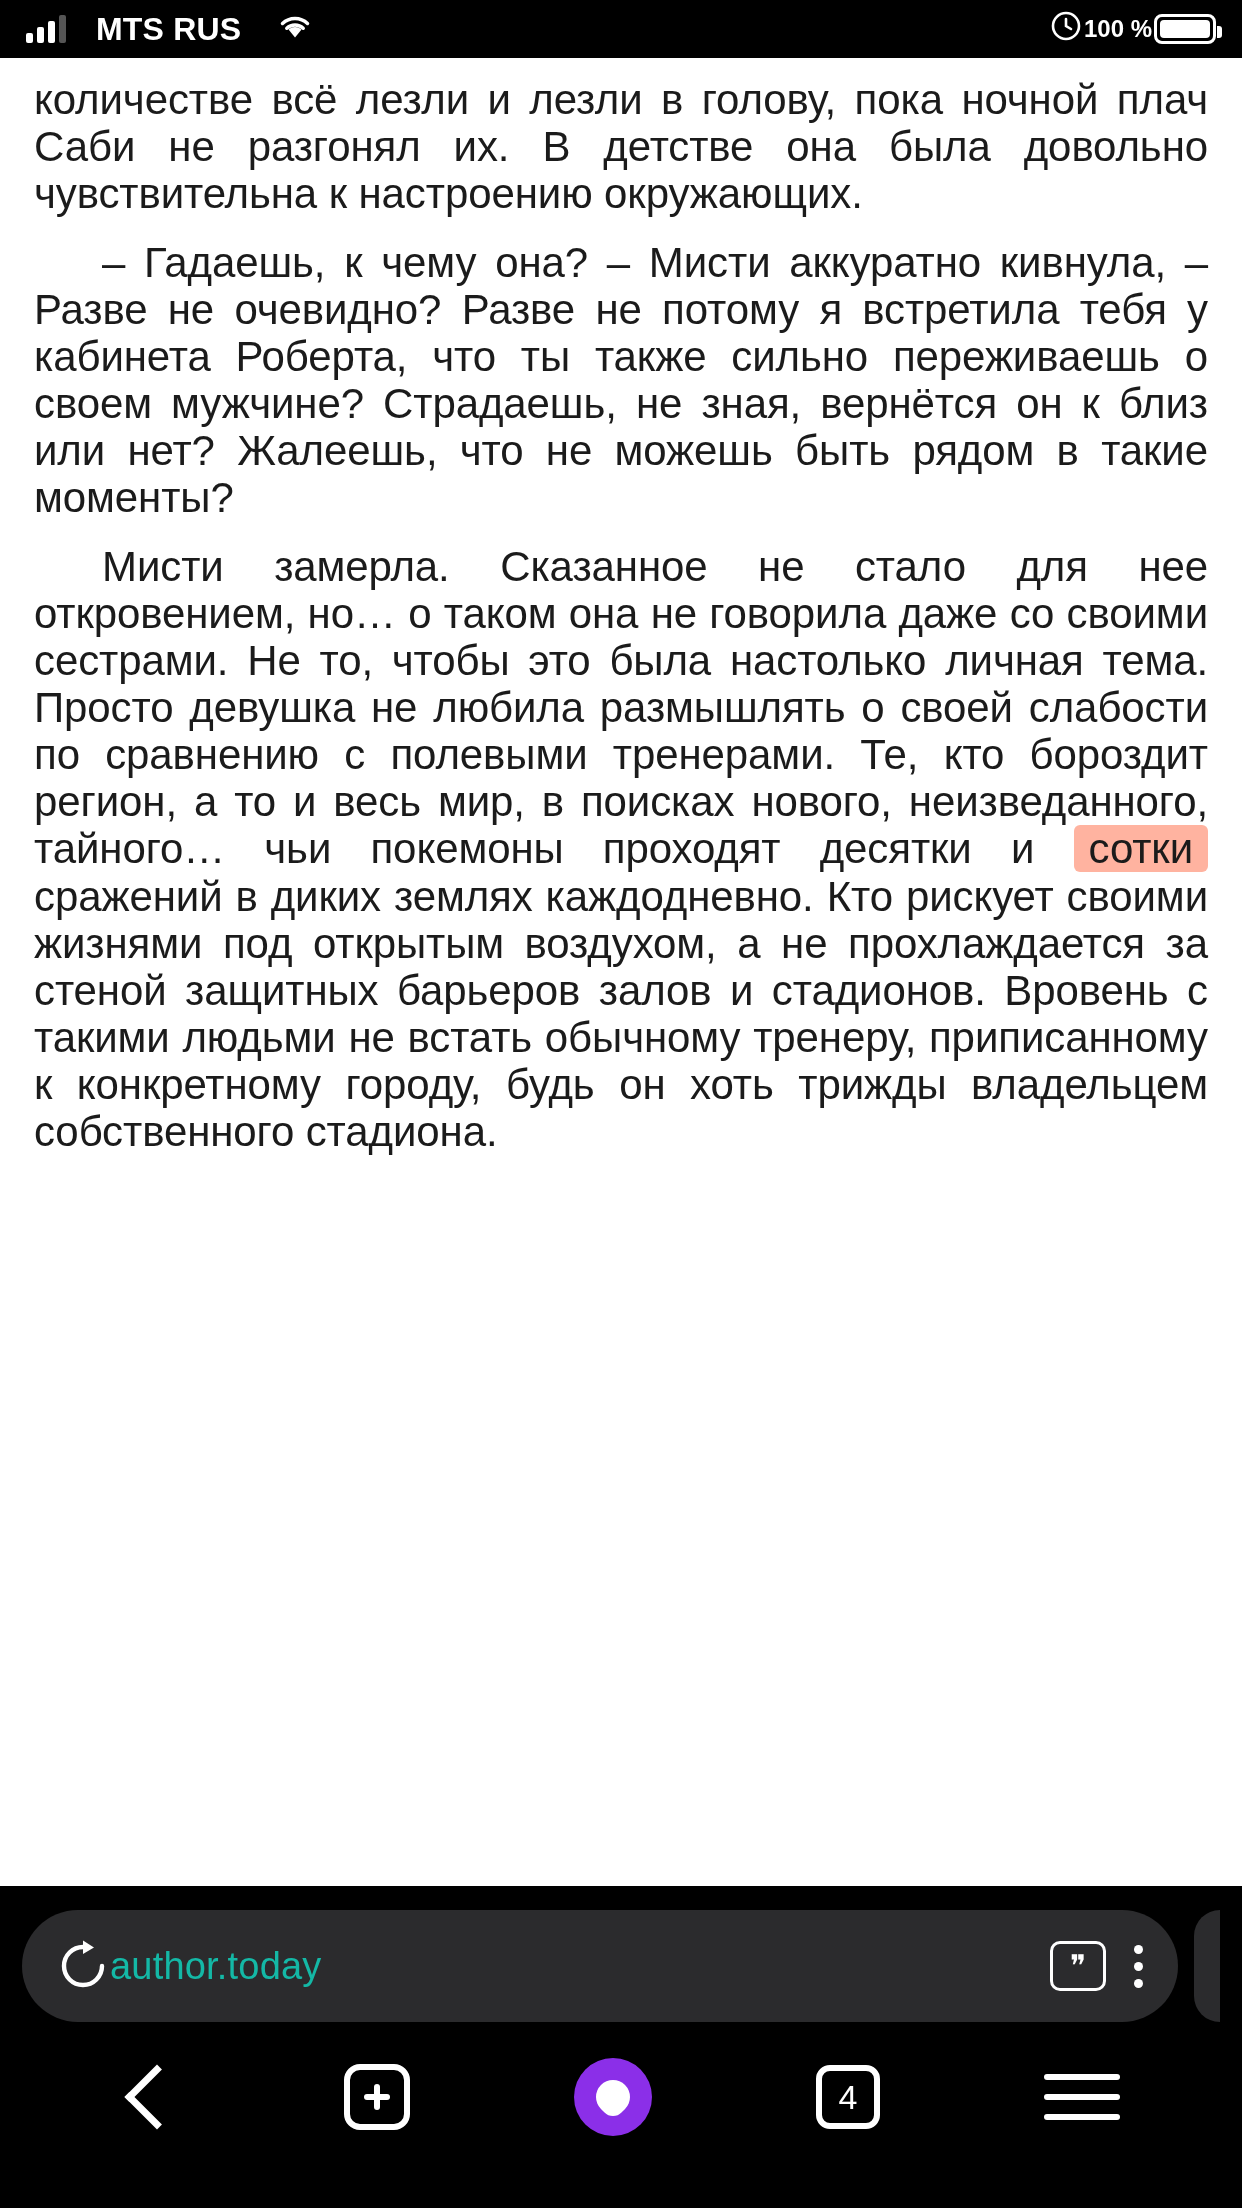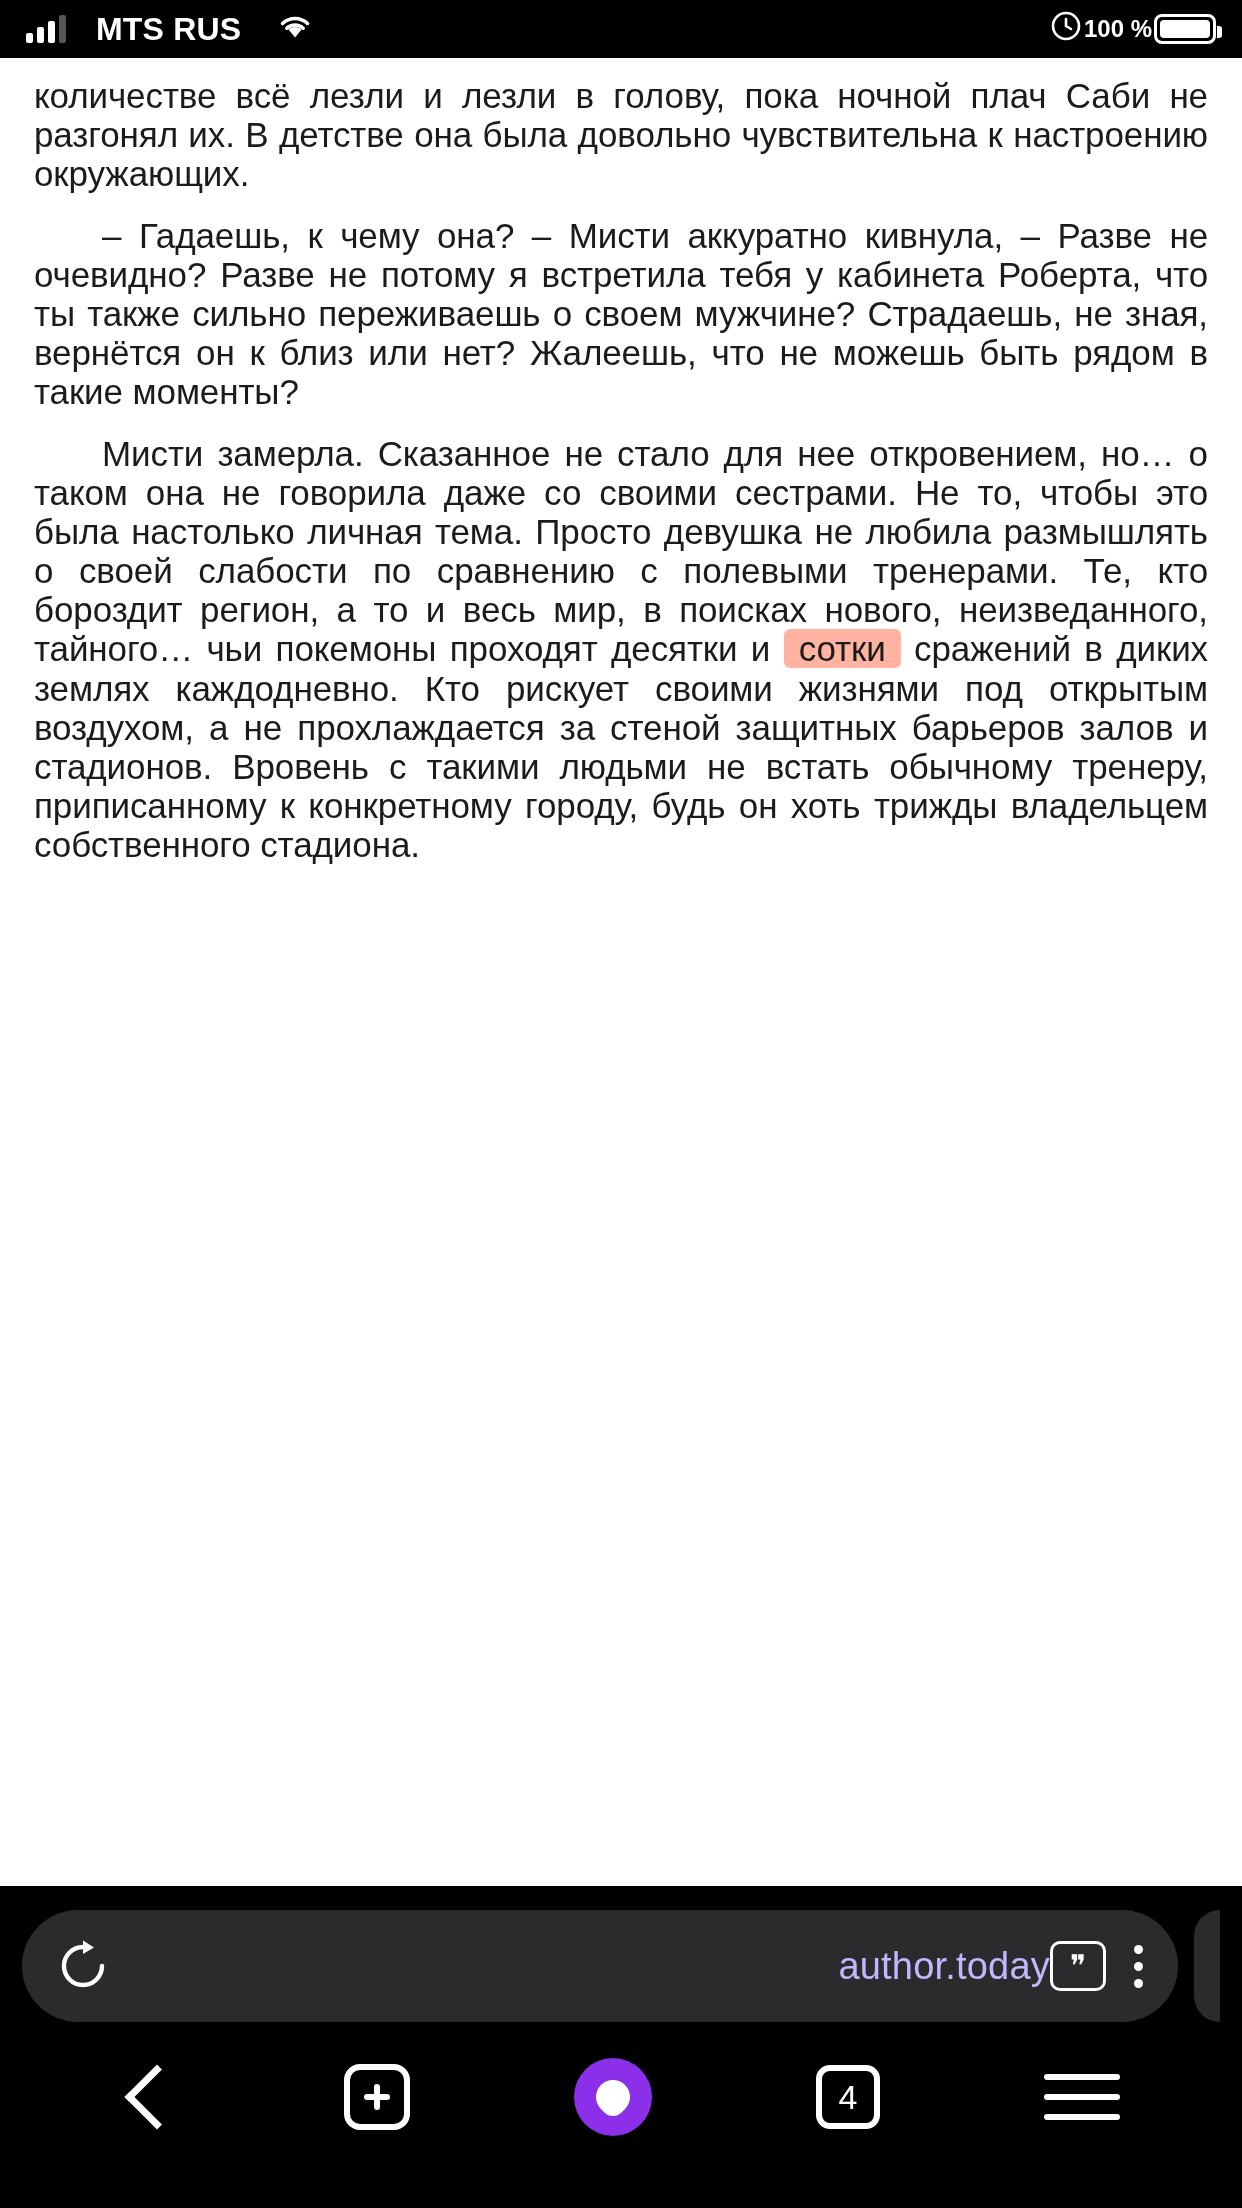--- a/index.html
+++ b/index.html
@@ -101,21 +101,21 @@
   
   .content {
     flex: 1 1 auto;
     background: #fff;
     color: #1b1b1b;
     padding: 18px 34px 0 34px;
     overflow: hidden;
     position: relative;
   }
   .content p {
-    font-size: 35px;
+    font-size: 42px;
     line-height: 1.12;
     text-align: justify;
     text-justify: inter-word;
     margin: 0 0 22px 0;
     letter-spacing: -0.1px;
   }
   .content p.indent { text-indent: 68px; }
   .content p.first { margin-top: 0; }
   .highlight {
     background: #ffb3a0;
@@ -152,22 +152,22 @@
     position: relative;
   }
   .reload-icon {
     width: 54px;
     height: 54px;
     flex: 0 0 54px;
     color: #fff;
   }
   .url-text {
     flex: 1 1 auto;
-    text-align: right;
-    color: #c4b5fd;
+    text-align: left;
+    color: #14b8a6;
     font-size: 38px;
     letter-spacing: 0.2px;
   }
   .quote-icon {
     width: 56px;
     height: 50px;
     flex: 0 0 56px;
     border: 3px solid #fff;
     border-radius: 10px;
     color: #fff;

